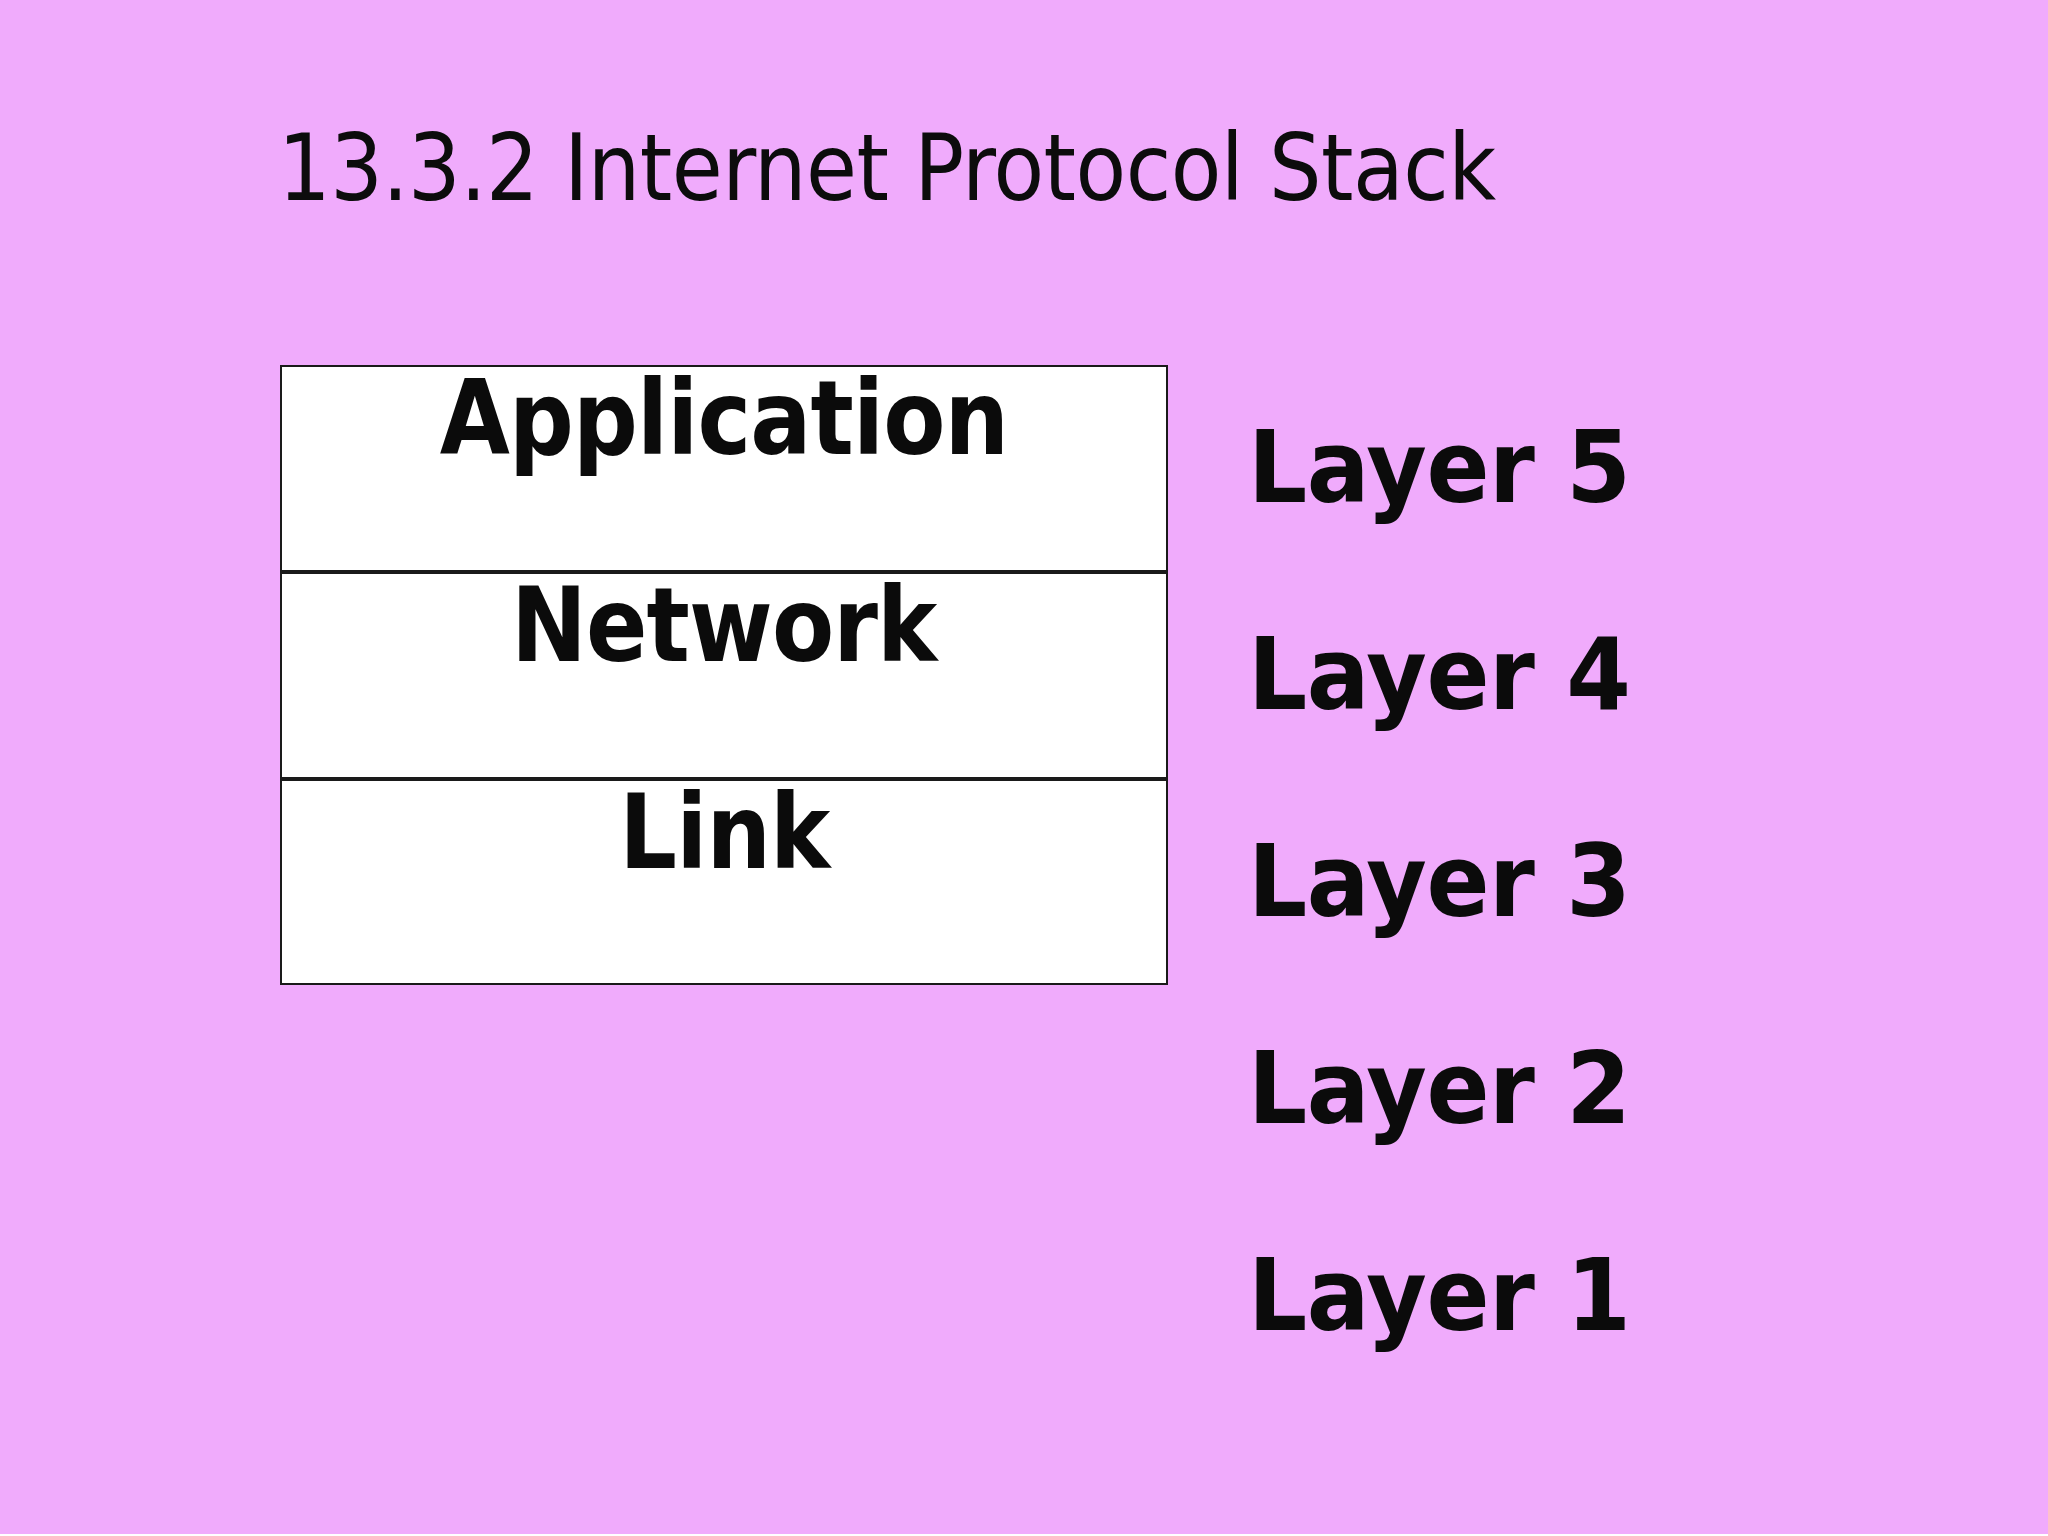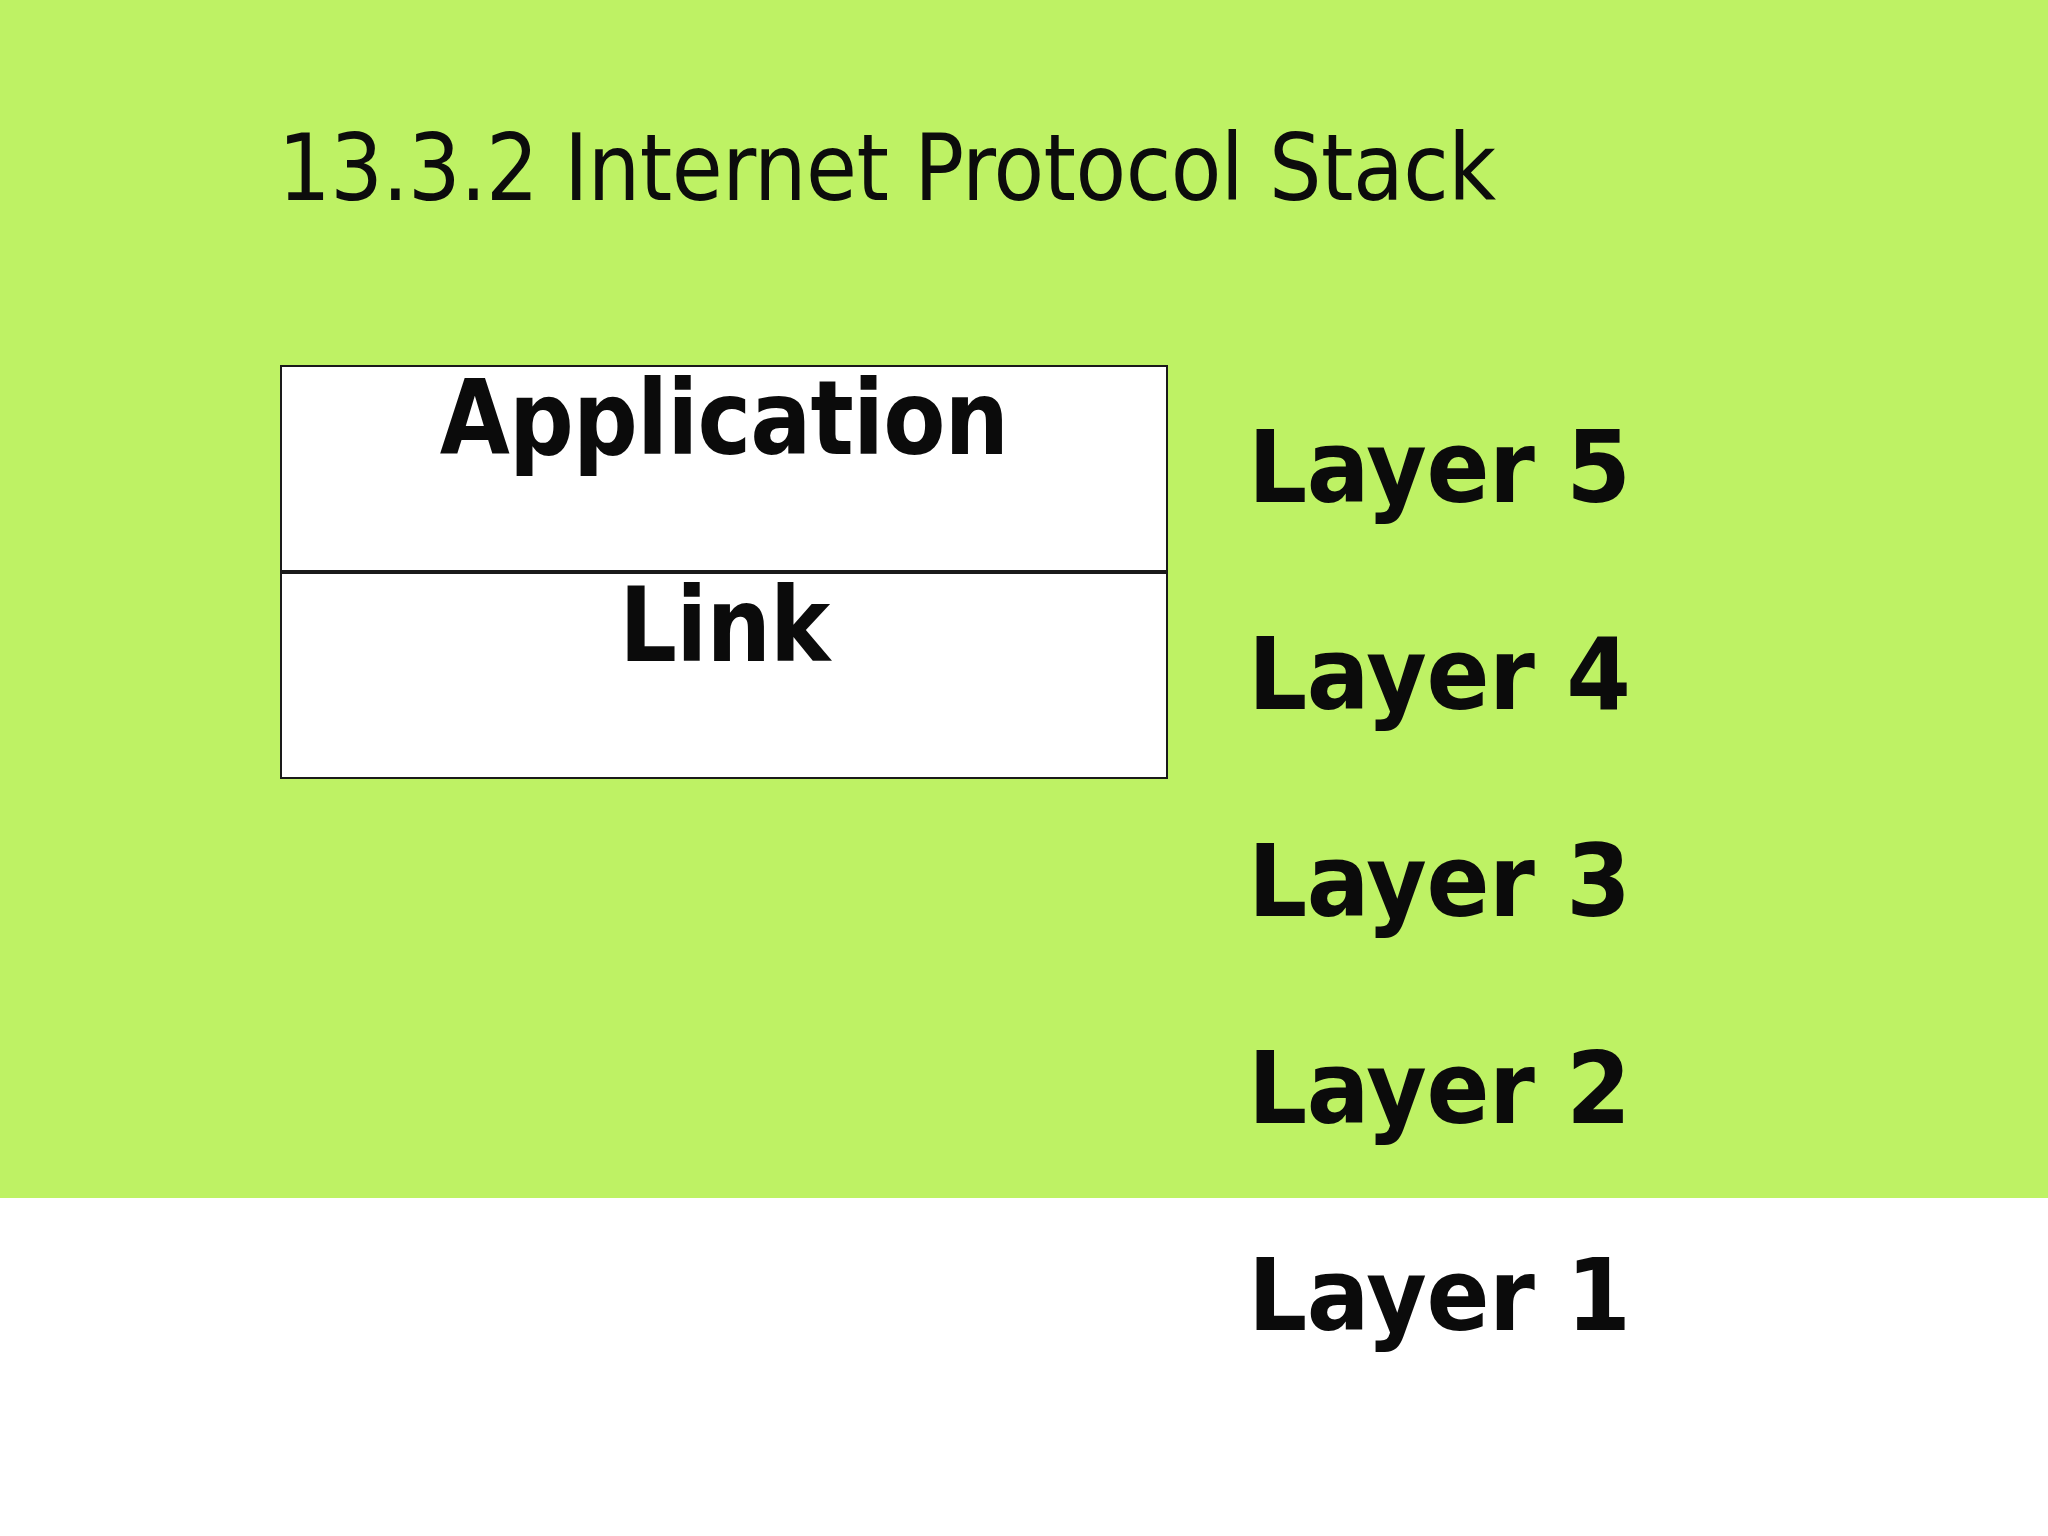--- a/index.html
+++ b/index.html
@@ -12,22 +12,22 @@
     background: #ffffff;
     font-family: "Liberation Sans", sans-serif;
     overflow: hidden;
     position: relative;
   }
 
   #slide {
     position: absolute;
     left: 0; top: 0;
     width: 2048px;
-    height: 1198px;
-    background: #bef264;
+    height: 1534px;
+    background: #f0abfc;
   }
 
   
   #slide-title {
     position: absolute;
     left: 278px;
     top: 104px;
     width: 1600px;
     height: 130px;
     line-height: 130px;
@@ -119,20 +119,23 @@
 
   <div id="slide-title">13.3.2 Internet Protocol Stack</div>
 
   <div id="stack-diagram">
 
     <div class="stack-row">
       <span class="stack-label">Application</span>
     </div>
 
 
+    <div class="stack-row">
+      <span class="stack-label">Network</span>
+    </div>
 
     <div class="stack-row">
       <span class="stack-label">Link</span>
     </div>
 
 
   </div>
 
   <div id="layer-labels">
 

